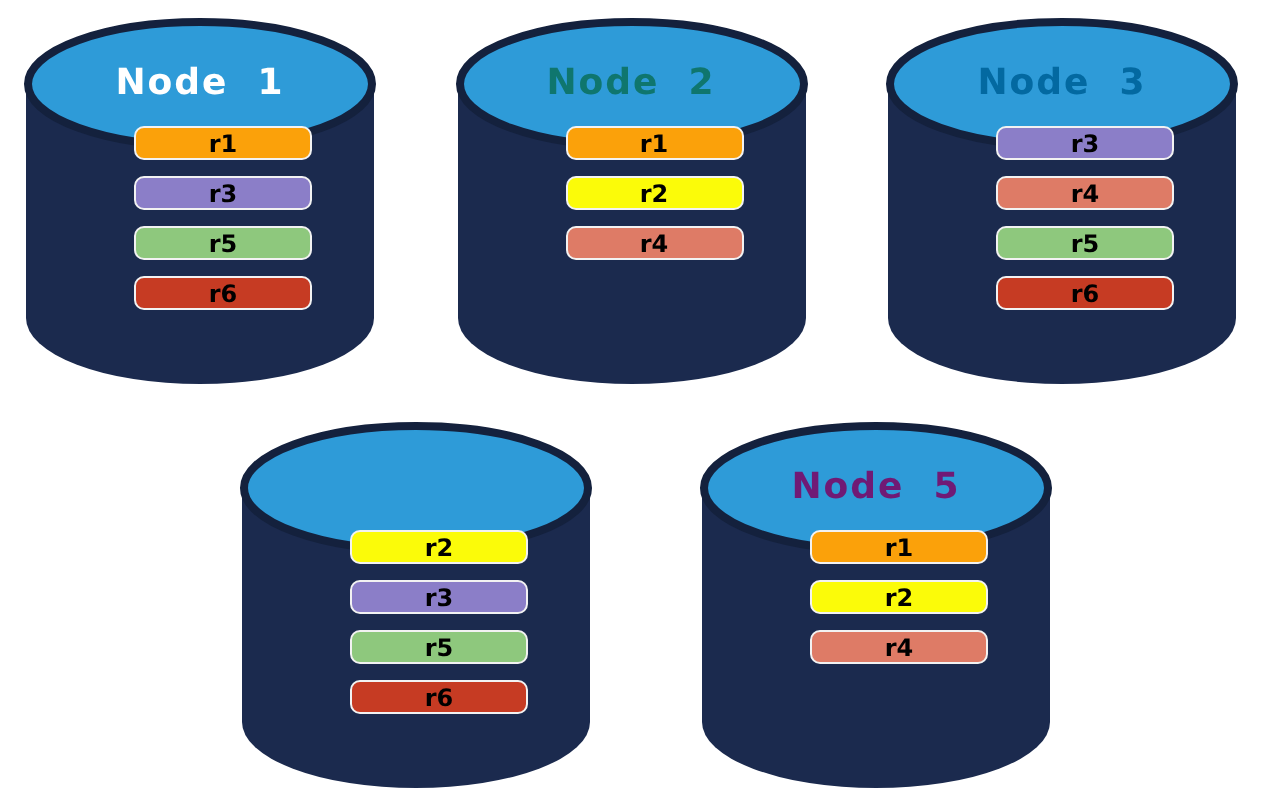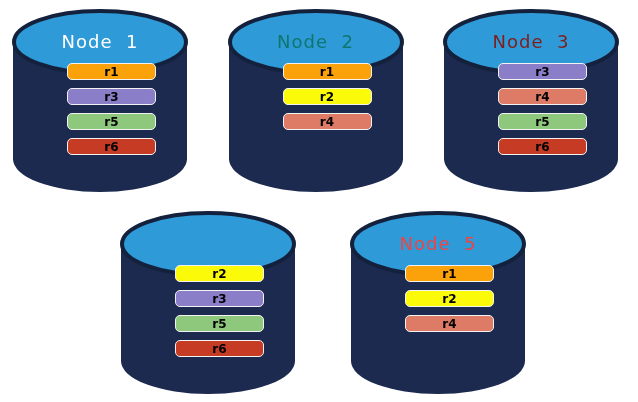--- a/index.html
+++ b/index.html
@@ -46,21 +46,21 @@
     position: absolute;
     top: 0;
     left: 0;
     width: 178px;
     height: 66px;
     display: flex;
     align-items: center;
     justify-content: center;
     color: #ffffff;
     font-size: 18px;
-    font-weight: normal;
+    font-weight: bold;
     letter-spacing: 1px;
     white-space: pre;
     pointer-events: none;
   }
   .bars {
     position: absolute;
     top: 55px;
     left: 33px;
     width: 112px;
     display: flex;
@@ -111,21 +111,21 @@
           <div class="bar" style="background: rgb(251, 251, 9); border-color: rgb(242, 242, 242); color: rgb(0, 0, 0);">r2</div>
           <div class="bar" style="background: rgb(222, 123, 102); border-color: rgb(242, 242, 242); color: rgb(0, 0, 0);">r4</div>
         </div>
   </div>
 
   <div class="node">
     <svg class="cyl-svg" width="178" height="186" viewBox="0 0 178 186" aria-hidden="true">
       <path class="cyl-body" d="M 2 34 L 2 151 A 87 33 0 0 0 176 151 L 176 34 Z" fill="#1B2A4E"></path>
       <ellipse class="cyl-top" cx="89" cy="34" rx="86" ry="31" stroke-width="4" fill="#2E9BD8" stroke="#14213D"></ellipse>
     </svg>
-    <div class="node-title" style="color: #7f1d1d;">Node  3</div>
+    <div class="node-title" style="color: #0369a1;">Node  3</div>
     <div class="bars">
           <div class="bar" style="background: rgb(139, 126, 200); border-color: rgb(242, 242, 242); color: rgb(0, 0, 0);">r3</div>
           <div class="bar" style="background: rgb(222, 123, 102); border-color: rgb(242, 242, 242); color: rgb(0, 0, 0);">r4</div>
           <div class="bar" style="background: rgb(142, 200, 125); border-color: rgb(242, 242, 242); color: rgb(0, 0, 0);">r5</div>
           <div class="bar" style="background: rgb(198, 59, 35); border-color: rgb(242, 242, 242); color: rgb(0, 0, 0);">r6</div>
         </div>
   </div>
 </div>
   <div class="node-row row-1">
   <div class="node">
@@ -139,21 +139,21 @@
           <div class="bar" style="background: rgb(142, 200, 125); border-color: rgb(242, 242, 242); color: rgb(0, 0, 0);">r5</div>
           <div class="bar" style="background: rgb(198, 59, 35); border-color: rgb(242, 242, 242); color: rgb(0, 0, 0);">r6</div>
         </div>
   </div>
 
   <div class="node">
     <svg class="cyl-svg" width="178" height="186" viewBox="0 0 178 186" aria-hidden="true">
       <path class="cyl-body" d="M 2 34 L 2 151 A 87 33 0 0 0 176 151 L 176 34 Z" fill="#1B2A4E"></path>
       <ellipse class="cyl-top" cx="89" cy="34" rx="86" ry="31" stroke-width="4" fill="#2E9BD8" stroke="#14213D"></ellipse>
     </svg>
-    <div class="node-title" style="color: #ef4444;">Node  5</div>
+    <div class="node-title" style="color: #701a75;">Node  5</div>
     <div class="bars">
           <div class="bar" style="background: rgb(251, 161, 10); border-color: rgb(242, 242, 242); color: rgb(0, 0, 0);">r1</div>
           <div class="bar" style="background: rgb(251, 251, 9); border-color: rgb(242, 242, 242); color: rgb(0, 0, 0);">r2</div>
           <div class="bar" style="background: rgb(222, 123, 102); border-color: rgb(242, 242, 242); color: rgb(0, 0, 0);">r4</div>
         </div>
   </div>
 </div>
 </div>
 
 </body></html>

